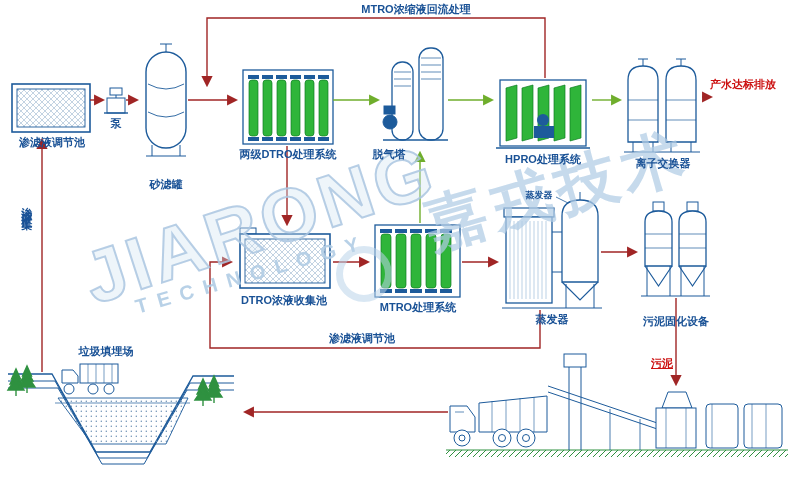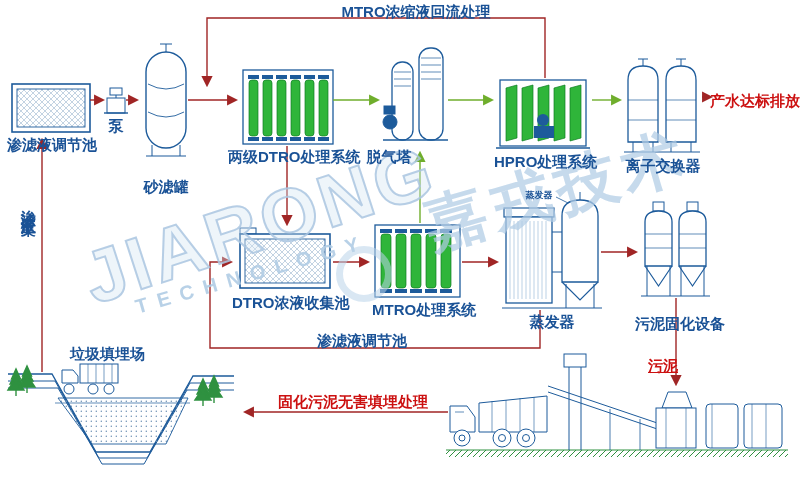--- a/index.html
+++ b/index.html
@@ -2,21 +2,21 @@
 <html><head>
 <meta charset="utf-8">
 <style>
   html,body{margin:0;padding:0;background:#fff;}
   .stage{
     position:relative;width:800px;height:493px;background:#ffffff;overflow:hidden;
     font-family:"Liberation Sans","DejaVu Sans",sans-serif;
   }
   .stage svg.art{position:absolute;left:0;top:0;}
   .lbl{
-    position:absolute;font-size:15px;font-weight:bold;color:#1a5296;
+    position:absolute;font-size:11px;font-weight:bold;color:#1a5296;
     text-align:center;white-space:nowrap;line-height:1.15;
   }
   .lbl.red{color:#cc1111;}
   .lbl.small{font-size:9px;}
   .lbl.vertical{writing-mode:vertical-rl;letter-spacing:3px;text-align:left;}
   .wm{
     position:absolute;pointer-events:none;font-weight:bold;
     transform-origin:left center;user-select:none;
   }
   #wm-en{
@@ -328,25 +328,24 @@
   <div id="wm-logo"></div>
 
   <div class="lbl" style="left:336px;top:3px;width:160px;">MTRO浓缩液回流处理</div>
   <div class="lbl" style="left:6px;top:136px;width:92px;">渗滤液调节池</div>
   <div class="lbl" style="left:104px;top:117px;width:24px;">泵</div>
   <div class="lbl" style="left:139px;top:158px;width:54px;margin-top:20px;">砂滤罐</div>
   <div class="lbl" style="left:228px;top:148px;width:120px;">两级DTRO处理系统</div>
   <div class="lbl" style="left:364px;top:148px;width:50px;">脱气塔</div>
   <div class="lbl" style="left:494px;top:153px;width:98px;">HPRO处理系统</div>
   <div class="lbl" style="left:621px;top:157px;width:84px;">离子交换器</div>
-  <div class="lbl red" style="left:710px;top:92px;width:88px;text-align:left;">产水达标排放</div>
+  <div class="lbl red" style="left:710px;top:78px;width:88px;text-align:left;">产水达标排放</div>
   <div class="lbl vertical" style="left:20px;top:198px;height:80px;">渗滤液汇集</div>
   <div class="lbl" style="left:232px;top:294px;width:104px;">DTRO浓液收集池</div>
   <div class="lbl" style="left:372px;top:301px;width:92px;">MTRO处理系统</div>
   <div class="lbl small" style="left:522px;top:190px;width:34px;">蒸发器</div>
   <div class="lbl" style="left:527px;top:313px;width:50px;">蒸发器</div>
   <div class="lbl" style="left:635px;top:315px;width:82px;">污泥固化设备</div>
   <div class="lbl red" style="left:648px;top:357px;width:28px;text-decoration:underline;">污泥</div>
   <div class="lbl" style="left:312px;top:332px;width:100px;">渗滤液调节池</div>
   <div class="lbl" style="left:70px;top:345px;width:72px;">垃圾填埋场</div>
-  <div class="lbl red" style="left:278px;top:393px;width:146px;">固化污泥无害填埋处理</div>
 
 </div>
 
 </body></html>

